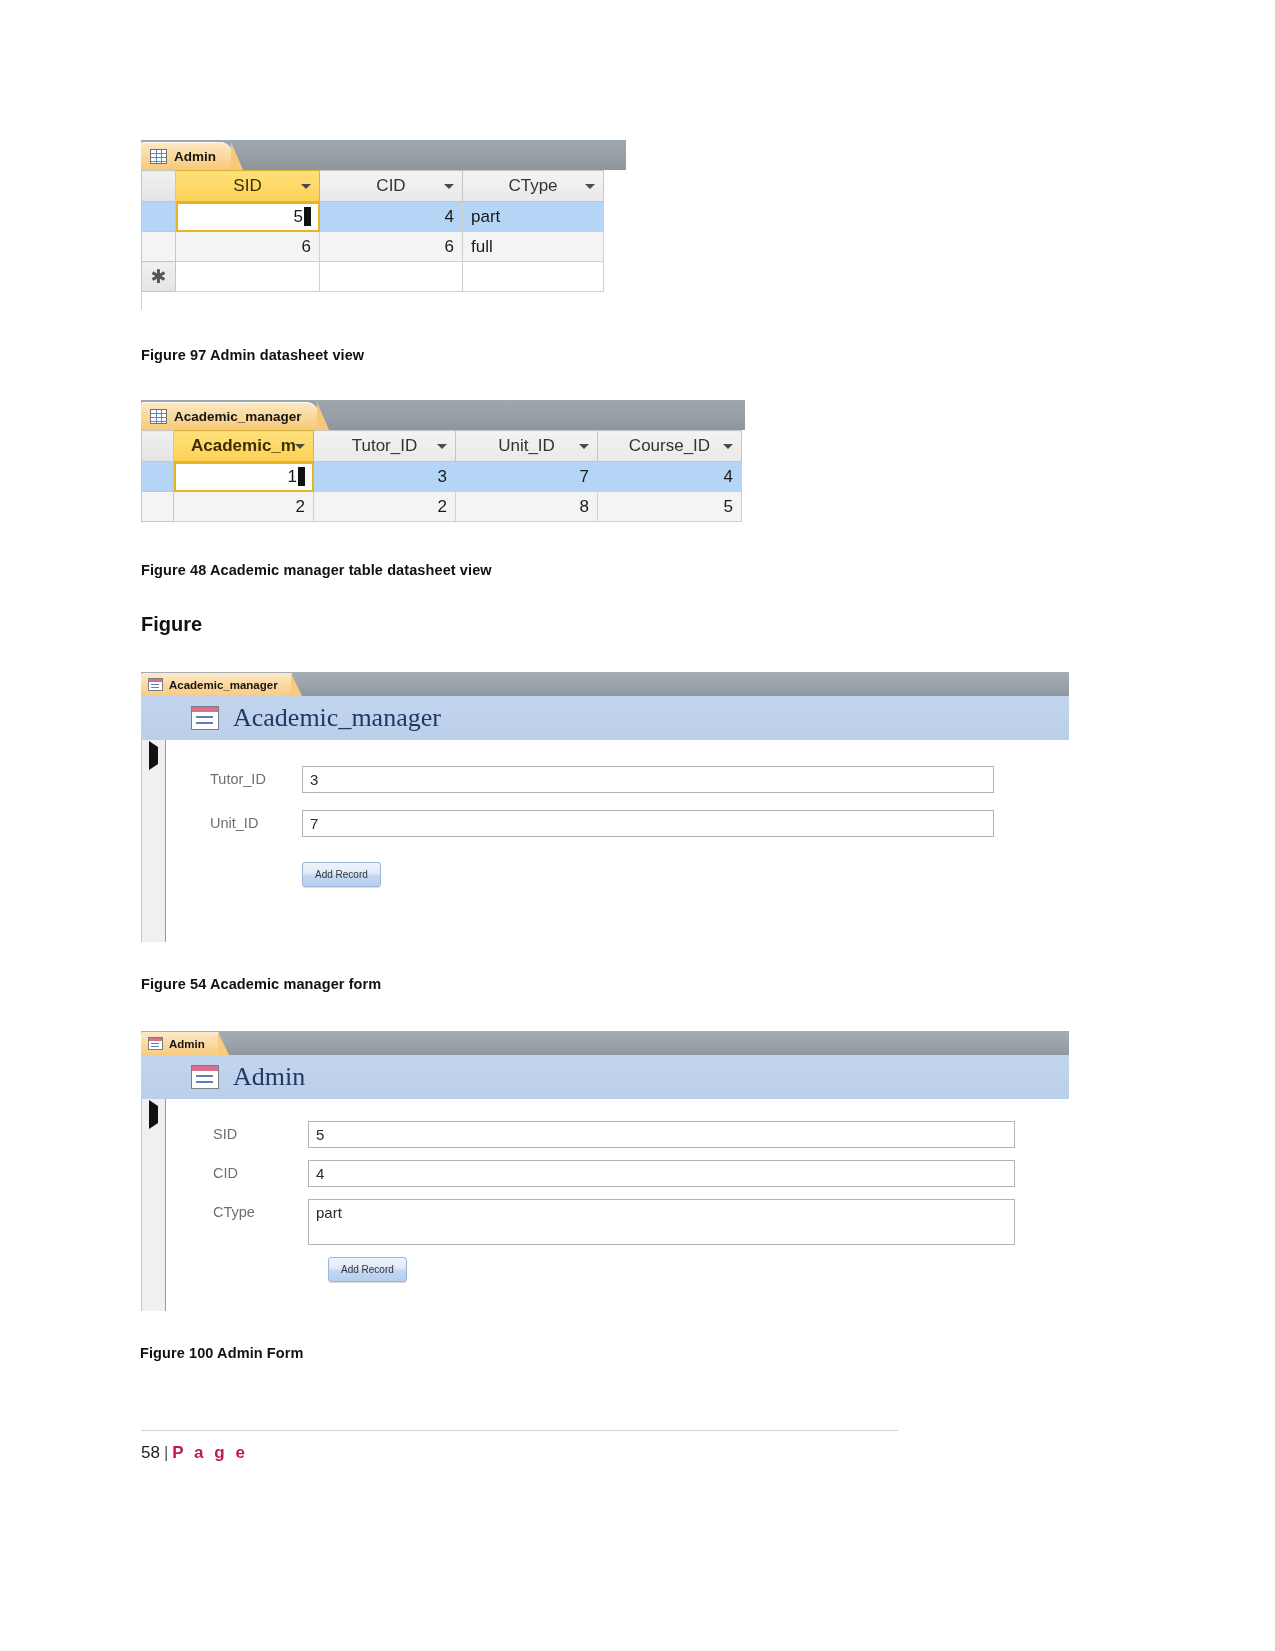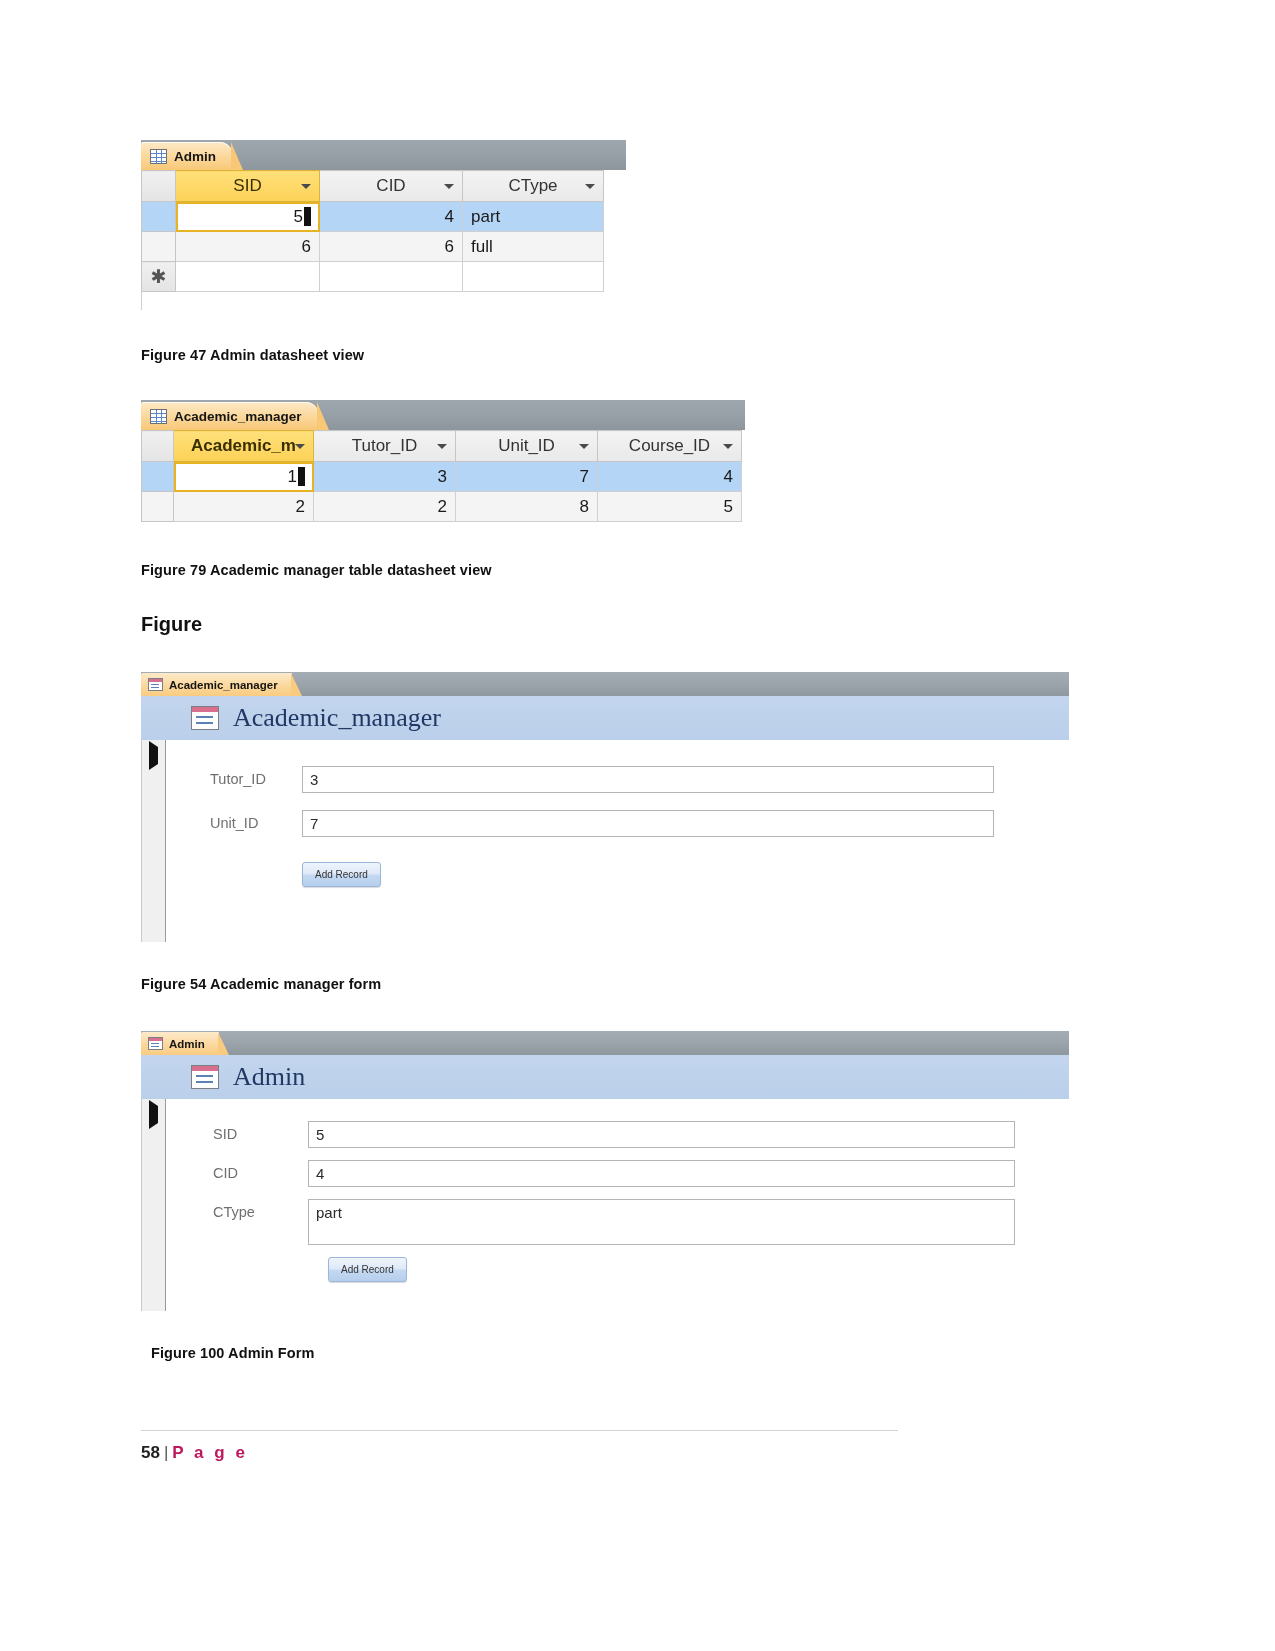--- a/index.html
+++ b/index.html
@@ -332,21 +332,21 @@
     height: 1px;
     background: #d3d3d3;
   }
   .footer-text {
     position: absolute;
     left: 141px;
     top: 1443px;
     font-size: 17px;
     color: #222;
   }
-  .footer-text .pg { font-weight: bold; }
+  .footer-text .pg { font-weight: normal; }
   .footer-text .sep { color: #555; padding: 0 4px; }
   .footer-text .word { letter-spacing: 3px; color: #be185d; font-weight: bold; }
 </style>
 </head>
 <body>
 
 <div class="page">
 
   <div class="ds-window" style="left:141px; top:140px; width:485px;">
     <div class="ds-tabbar">
@@ -393,21 +393,21 @@
       <div class="ds-row">
         <div class="ds-cell ds-sel-col new">✱</div>
         <div class="ds-cell"></div>
         <div class="ds-cell"></div>
         <div class="ds-cell"></div>
       </div>
     </div>
     <div class="ds-footer-strip" style="width:34px;"></div>
   </div>
 
-  <div class="caption" style="position:absolute; left:141px; top:347px;">Figure 47 Admin datasheet view</div>
+  <div class="caption" style="position:absolute; left:141px; top:347px;">Figure 97 Admin datasheet view</div>
 
   <div class="ds-window" style="left:141px; top:400px; width:604px;">
     <div class="ds-tabbar">
       <div class="ds-tab">
         <span class="grid-icon blue"></span>
         <span class="ds-tab-label">Academic_manager</span>
       </div>
     </div>
 
     <div class="ds-grid" style="width:600px;">
@@ -444,21 +444,21 @@
       <div class="ds-row row-alt">
         <div class="ds-cell ds-sel-col"></div>
         <div class="ds-cell num">2</div>
         <div class="ds-cell num">2</div>
         <div class="ds-cell num">8</div>
         <div class="ds-cell num">5</div>
       </div>
     </div>
   </div>
 
-  <div class="caption" style="position:absolute; left:141px; top:562px;">Figure 79 Academic manager table datasheet view</div>
+  <div class="caption" style="position:absolute; left:141px; top:562px;">Figure 48 Academic manager table datasheet view</div>
 
   <div class="section-heading" style="position:absolute; left:141px; top:613px;">Figure</div>
 
   <div class="form-window" style="left:141px; top:672px; width:928px; height:270px;">
     <div class="fm-tabbar">
       <div class="fm-tab">
         <span class="form-icon"></span>
         <span class="fm-tab-label">Academic_manager</span>
       </div>
     </div>
@@ -518,20 +518,20 @@
           <div class="fm-input tall" style="width:707px;">part</div>
         </div>
         <div class="fm-row" style="margin-top:10px;">
           <span style="width:115px; display:inline-block;"></span>
           <button class="fm-button">Add Record</button>
         </div>
       </div>
     </div>
   </div>
 
-  <div class="caption" style="position:absolute; left:151px; top:1345px;">Figure 100 Admin Form</div>
+  <div class="caption" style="position:absolute; left:140px; top:1345px;">Figure 100 Admin Form</div>
 
   <div class="footer-rule"></div>
   <div class="footer-text">
     <span class="pg">58</span><span class="sep">|</span><span class="word">P a g e</span>
   </div>
 
 </div>
 
 </body></html>

